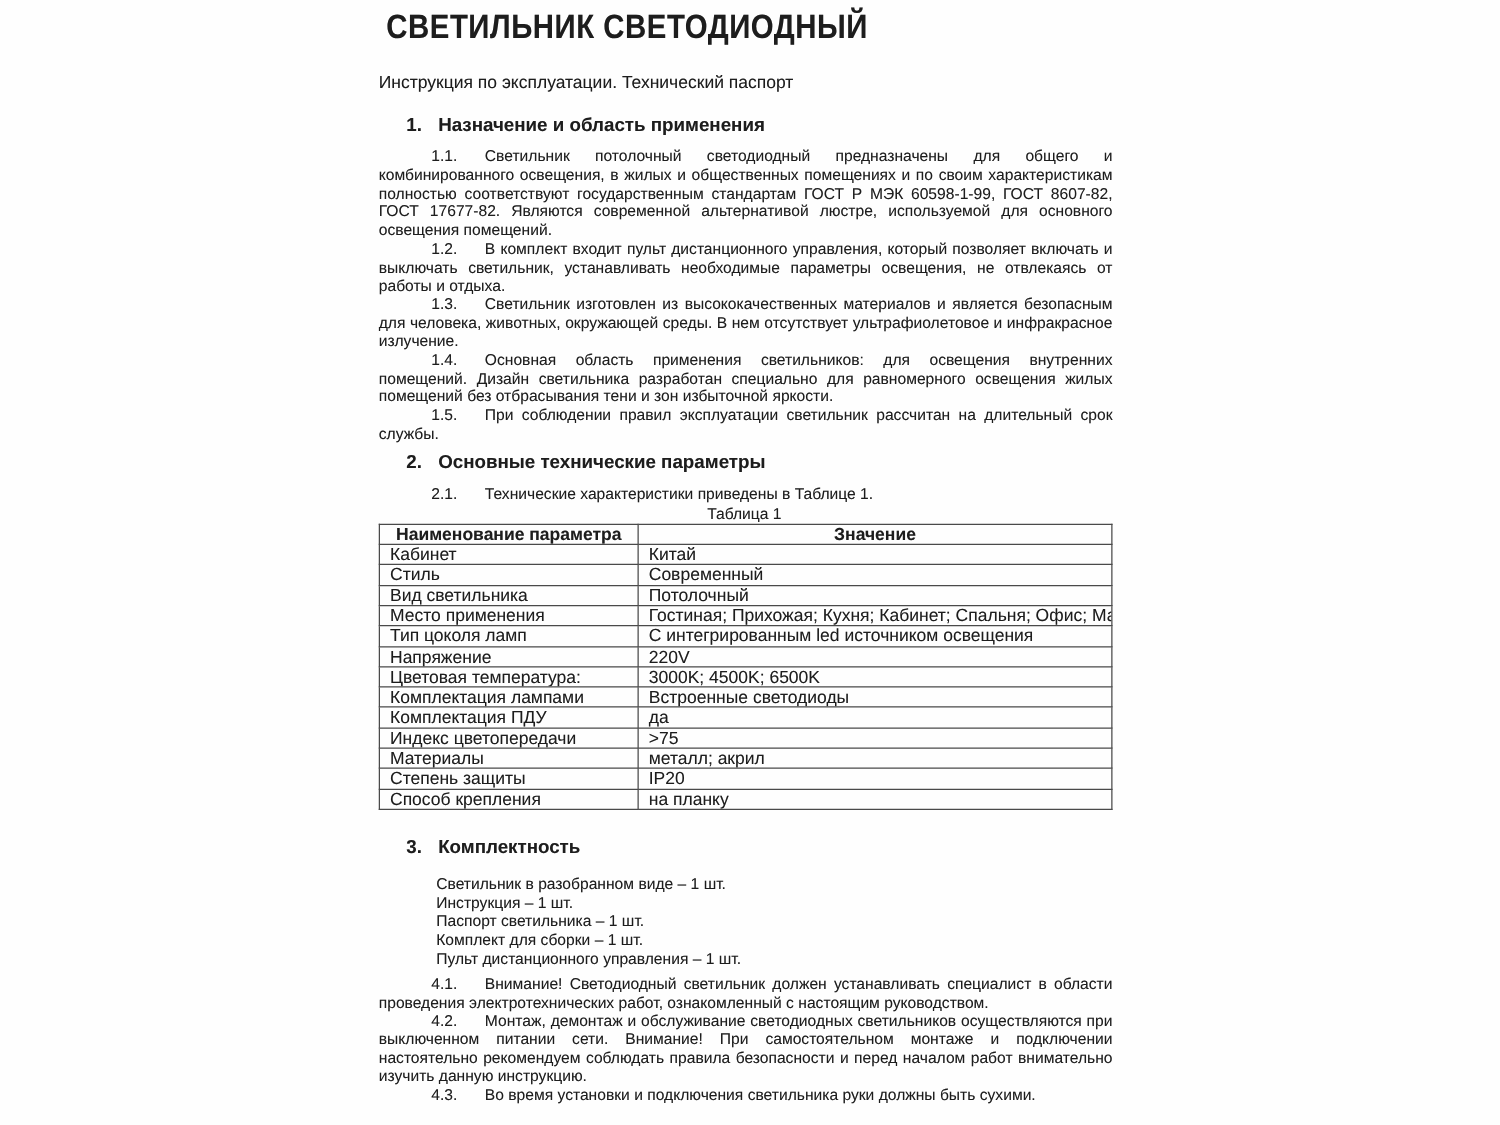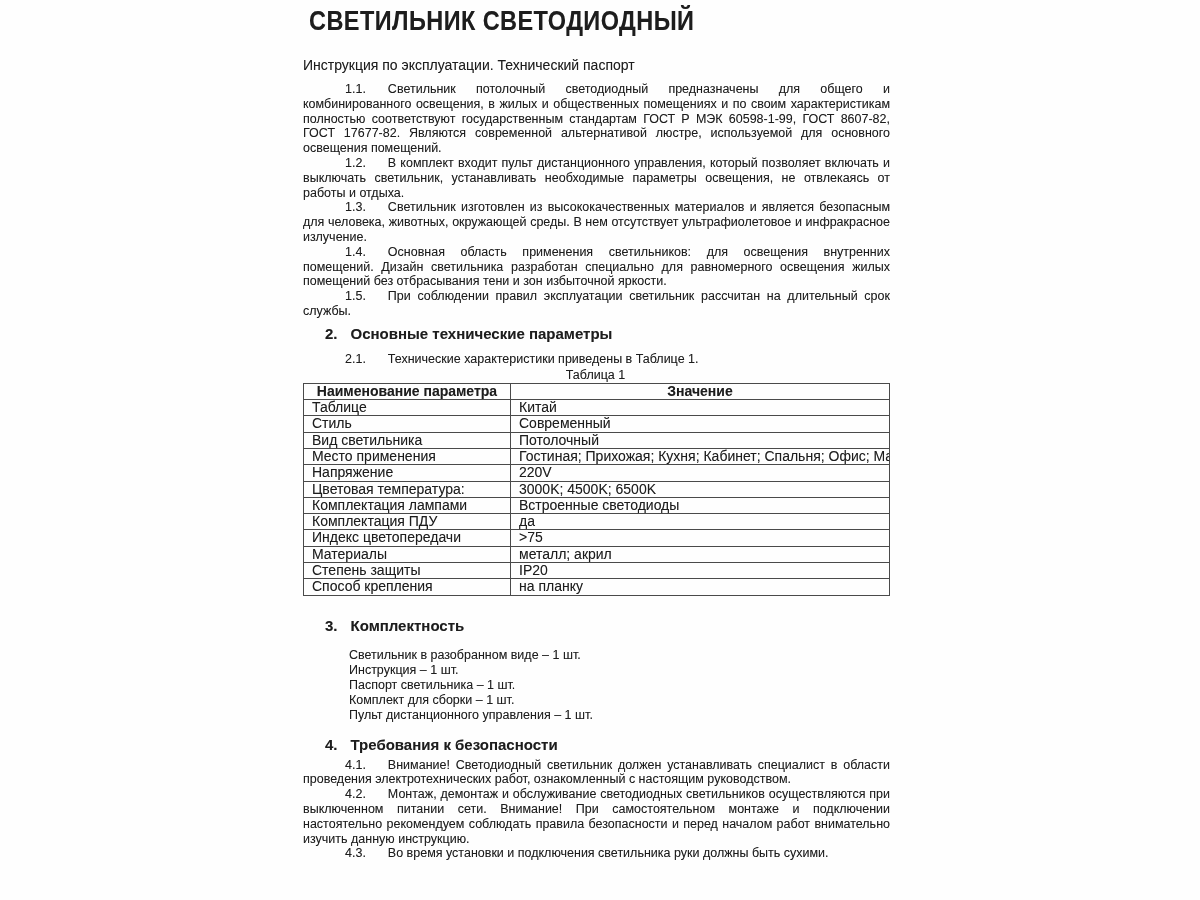--- a/index.html
+++ b/index.html
@@ -81,20 +81,23 @@
 </style>
 </head>
 <body>
 
 <div class="page">
   <div class="doc">
 
     <div class="title">СВЕТИЛЬНИК СВЕТОДИОДНЫЙ</div>
     <div class="subtitle">Инструкция по эксплуатации. Технический паспорт</div>
 
+    <div class="sec-head sec1">
+      <span class="snum">1.</span><span>Назначение и область применения</span>
+    </div>
     <p class="para first-para">
       <span class="pnum">1.1.</span><span>Светильник потолочный светодиодный предназначены для общего и комбинированного освещения, в жилых и общественных помещениях и по своим характеристикам полностью соответствуют государственным стандартам ГОСТ Р МЭК 60598-1-99, ГОСТ 8607-82, ГОСТ 17677-82. Являются современной альтернативой люстре, используемой для основного освещения помещений.</span>
     </p>
     <p class="para">
       <span class="pnum">1.2.</span><span>В комплект входит пульт дистанционного управления, который позволяет включать и выключать светильник, устанавливать необходимые параметры освещения, не отвлекаясь от работы и отдыха.</span>
     </p>
     <p class="para">
       <span class="pnum">1.3.</span><span>Светильник изготовлен из высококачественных материалов и является безопасным для человека, животных, окружающей среды. В нем отсутствует ультрафиолетовое и инфракрасное излучение.</span>
     </p>
     <p class="para">
@@ -119,34 +122,38 @@
           <col class="c2">
         </colgroup>
       <thead>
         <tr>
           <th>Наименование параметра</th>
           <th>Значение</th>
         </tr>
       </thead>
       <tbody>
         <tr>
-            <td>Таблице</td>
+            <td>Кабинет</td>
             <td>Китай</td>
           </tr>
         <tr>
             <td>Стиль</td>
             <td>Современный</td>
           </tr>
         <tr>
             <td>Вид светильника</td>
             <td>Потолочный</td>
           </tr>
         <tr>
             <td>Место применения</td>
             <td>Гостиная; Прихожая; Кухня; Кабинет; Спальня; Офис; Магазин</td>
+          </tr>
+        <tr>
+            <td>Тип цоколя ламп</td>
+            <td>С интегрированным led источником освещения</td>
           </tr>
         <tr>
             <td>Напряжение</td>
             <td>220V</td>
           </tr>
         <tr>
             <td>Цветовая температура:</td>
             <td>3000K; 4500K; 6500K</td>
           </tr>
         <tr>
@@ -180,23 +187,20 @@
       <span class="snum">3.</span><span>Комплектность</span>
     </div>
     <div class="kit-list">
       <div class="kit-item">Светильник в разобранном виде – 1 шт.</div>
       <div class="kit-item">Инструкция – 1 шт.</div>
       <div class="kit-item">Паспорт светильника – 1 шт.</div>
       <div class="kit-item">Комплект для сборки – 1 шт.</div>
       <div class="kit-item">Пульт дистанционного управления – 1 шт.</div>
     </div>
 
-    <div class="sec-head sec4">
-      <span class="snum">4.</span><span>Требования к безопасности</span>
-    </div>
     <p class="para sec4-first">
       <span class="pnum">4.1.</span><span>Внимание! Светодиодный светильник должен устанавливать специалист в области проведения электротехнических работ, ознакомленный с настоящим руководством.</span>
     </p>
     <p class="para">
       <span class="pnum">4.2.</span><span>Монтаж, демонтаж и обслуживание светодиодных светильников осуществляются при выключенном питании сети. Внимание! При самостоятельном монтаже и подключении настоятельно рекомендуем соблюдать правила безопасности и перед началом работ внимательно изучить данную инструкцию.</span>
     </p>
     <p class="para">
       <span class="pnum">4.3.</span><span>Во время установки и подключения светильника руки должны быть сухими.</span>
     </p>
 

